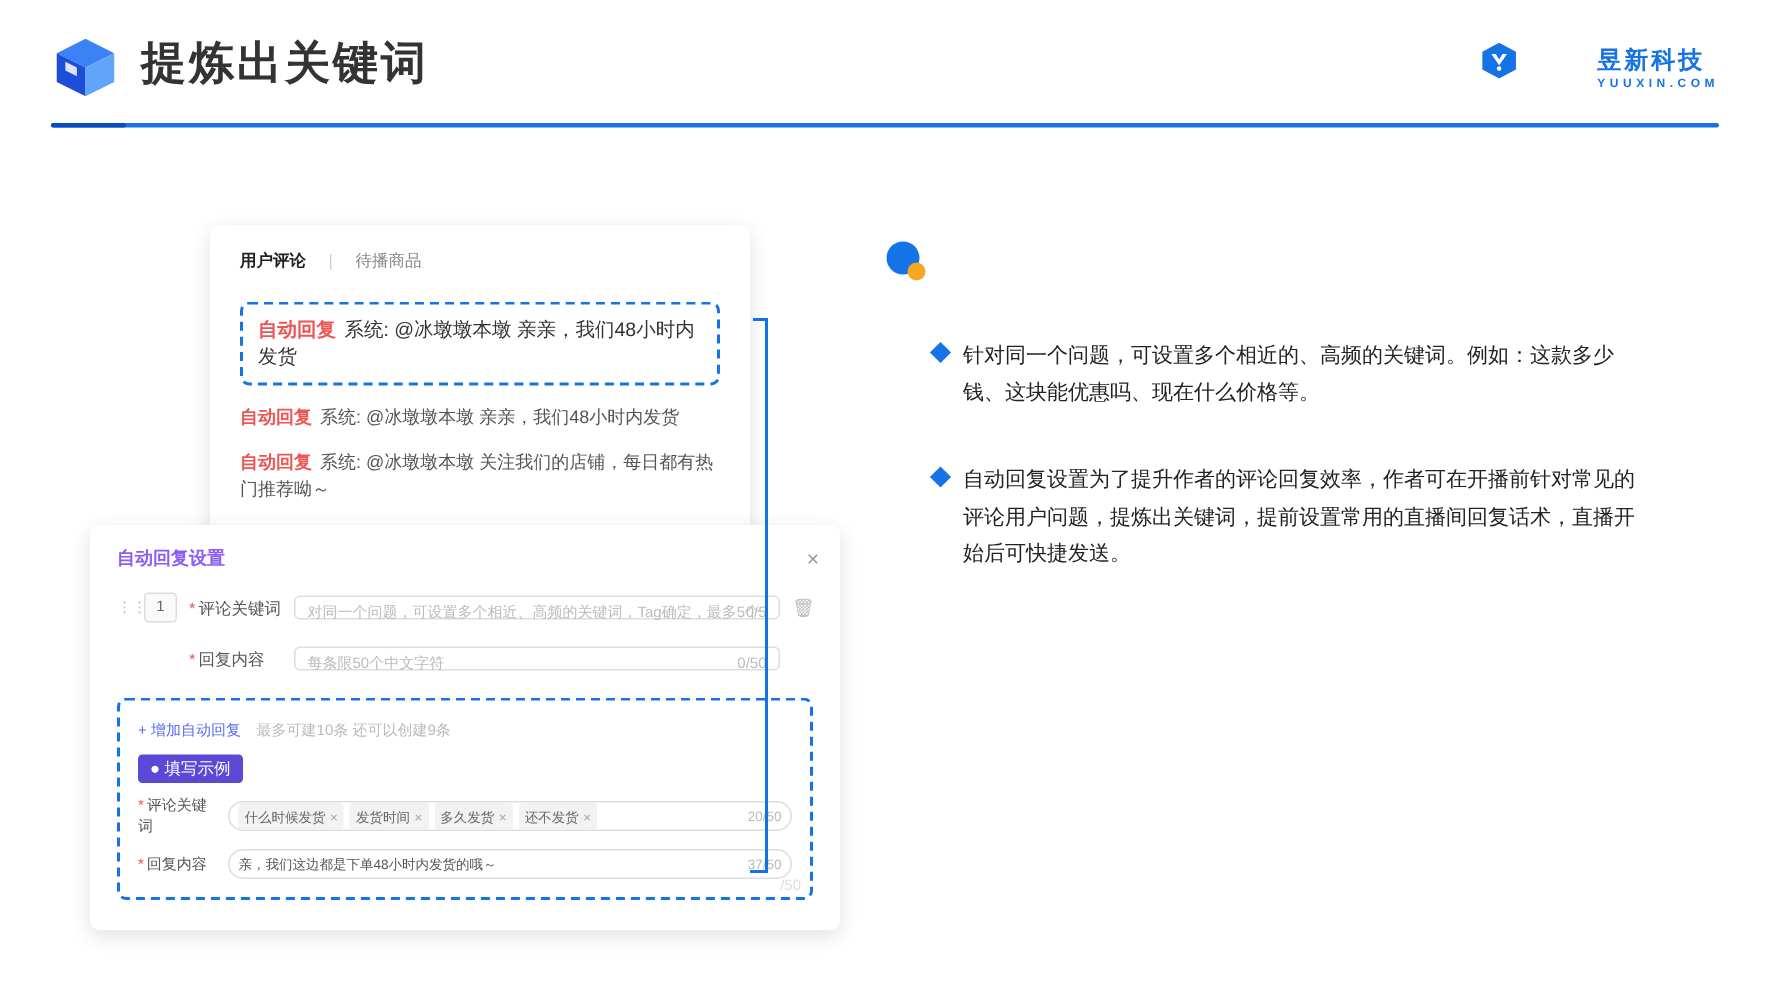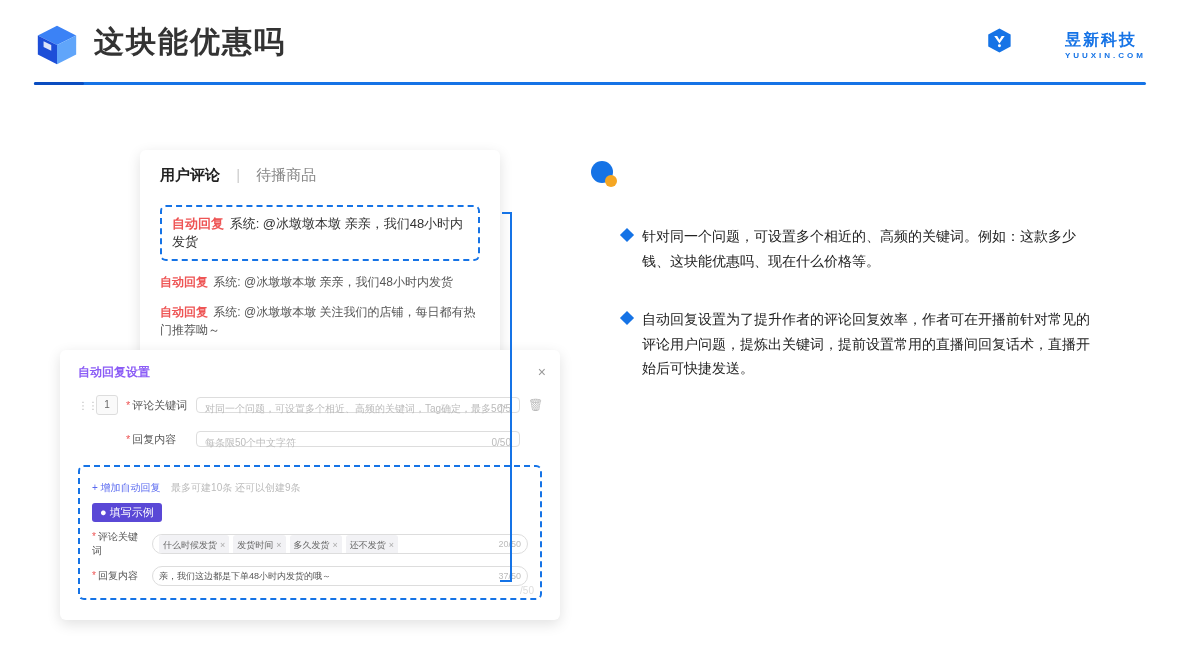--- a/index.html
+++ b/index.html
@@ -18,21 +18,21 @@
   .header-rule::after{ content:""; position:absolute; left:0; top:0; width:50px; height:3px; background:#0a4dc0; border-radius:2px; }
   .page-icon svg { width:100%; height:100%; }
 
   
   .main { position:relative; width:100%; height:574px; }
 
   
   .left { position:absolute; left:60px; top:60px; width:510px; height:500px; }
 
   .card1 { position:absolute; left:80px; top:0; width:360px; height:220px; background:#fff; border-radius:6px; box-shadow:0 4px 14px rgba(0,0,0,0.12); padding:16px 20px; }
-  .card1-tabs { font-size:15px; padding-bottom:10px; }
+  .card1-tabs { font-size:11px; padding-bottom:10px; }
   .tab-active { font-weight:700; color:#222; }
   .tab-sep { color:#ccc; margin:0 12px; }
   .tab-inactive { color:#888; }
   .hl-box { margin-top:10px; border:2px dashed #1573e6; border-radius:6px; padding:8px 10px; font-size:13px; color:#333; position:relative; }
   .auto-reply-tag { color:#e55; font-weight:600; margin-right:2px; }
   .comment-line { font-size:12px; color:#555; margin-top:12px; line-height:1.5; }
   .comment-line .auto-reply-tag { font-size:12px; }
 
   .card2 { position:absolute; left:0; top:200px; width:500px; height:270px; background:#fff; border-radius:6px; box-shadow:0 4px 14px rgba(0,0,0,0.12); padding:14px 18px 18px; }
   .card2-title { font-size:12px; font-weight:700; color:#8b5cf6; }
@@ -81,21 +81,21 @@
 
 <div class="header">
   <div class="page-icon">
     <svg viewBox="0 0 48 48">
       <polygon points="24,4 44,14 24,24 4,14" fill="#3b82f6"></polygon>
       <polygon points="4,14 24,24 24,44 4,34" fill="#1d4ed8"></polygon>
       <polygon points="44,14 24,24 24,44 44,34" fill="#60a5fa"></polygon>
       <polygon points="10,20 18,24 18,30 10,26" fill="#ffffff" opacity="0.85"></polygon>
     </svg>
   </div>
-  <div class="page-title">这块能优惠吗</div>
+  <div class="page-title">提炼出关键词</div>
   <div class="brand-logo">
     <div class="brand-mark-wrap">
       <svg viewBox="0 0 36 36">
         <path d="M18 2 L33 10 L33 26 L18 34 L3 26 L3 10 Z" fill="#1573e6"></path>
         <path d="M11 12 L18 22 L25 12 L21 12 L18 17 L15 12 Z" fill="#fff"></path>
         <circle cx="18" cy="25" r="2" fill="#fff"></circle>
       </svg>
     </div>
     <div class="brand-text-wrap">
       <div class="brand-text-main">昱新科技</div>

